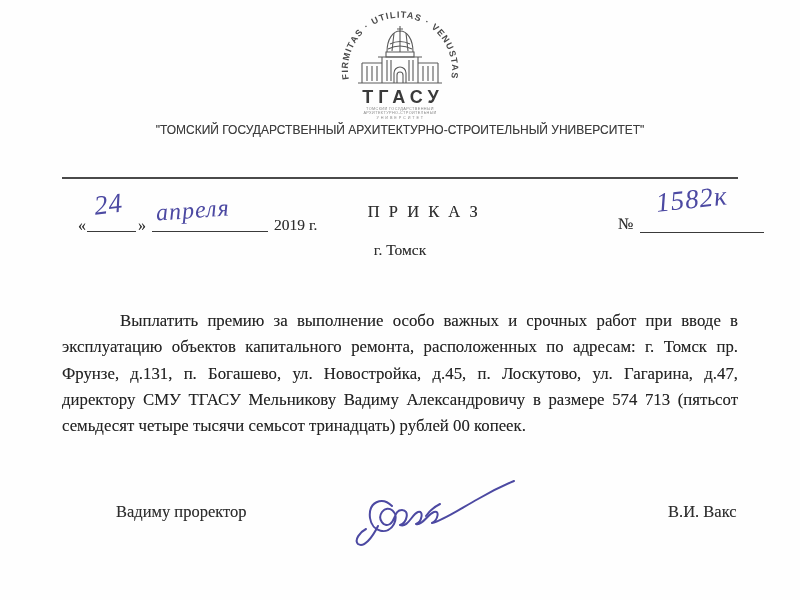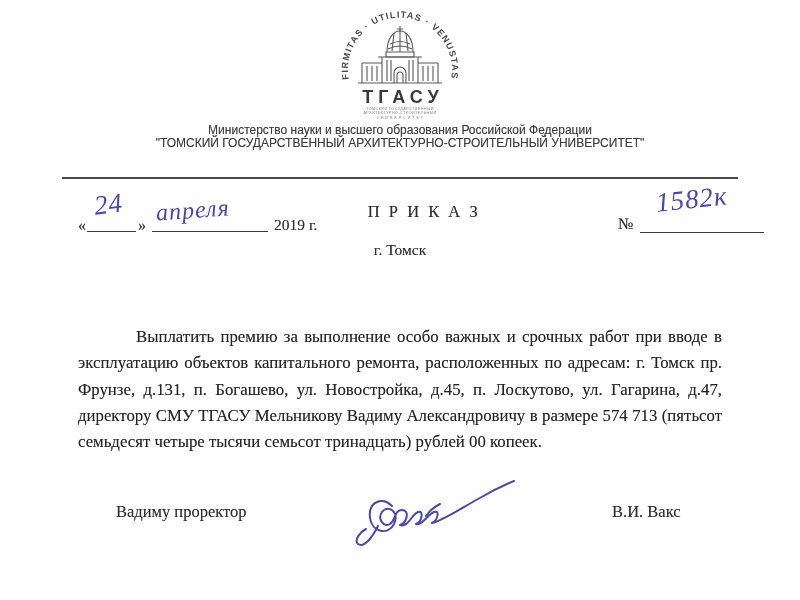--- a/index.html
+++ b/index.html
@@ -68,25 +68,25 @@
   .u-num { left: 22px; top: 42px; width: 124px; }
   .hand-num { position: absolute; left: 38px; top: -6px; font-size: 27px; transform: rotate(-6deg); letter-spacing: 1px; }
 
   
   .body-text {
     position: absolute; left: 62px; top: 308px; width: 676px;
     font-size: 16.8px; line-height: 26.3px;
     text-align: justify; text-align-last: left;
     color: #242424; text-shadow: 0 0 0.4px rgba(30,30,30,0.4);
   }
-  .body-text p { text-indent: 58px; margin: 16px; }
+  .body-text p { text-indent: 58px; margin: 0; }
 
   
   .sig-title { position: absolute; left: 116px; top: 502px; font-size: 16.5px; }
-  .sig-name  { position: absolute; left: 612px; top: 502px; font-size: 16.5px; }
+  .sig-name  { position: absolute; left: 668px; top: 502px; font-size: 16.5px; }
   .sig-svg   { position: absolute; left: 330px; top: 466px; width: 200px; height: 92px; }
   .sig-svg path { stroke: #4c49a2; stroke-width: 2; fill: none; stroke-linecap: round; stroke-linejoin: round; }
 </style>
 </head>
 <body>
 
 <div class="page">
 
   <svg class="emblem" viewBox="0 0 180 108" aria-hidden="true">
     <defs>
@@ -117,21 +117,20 @@
 
       <path d="M48,72 L132,72"></path>
     </g>
     <text class="acronym" x="93" y="92" text-anchor="middle">ТГАСУ</text>
     <text class="tiny-line" x="90" y="98.5" text-anchor="middle">ТОМСКИЙ ГОСУДАРСТВЕННЫЙ</text>
     <text class="tiny-line" x="90" y="103" text-anchor="middle">АРХИТЕКТУРНО-СТРОИТЕЛЬНЫЙ</text>
     <text class="tiny-line" x="90" y="107.5" text-anchor="middle">У Н И В Е Р С И Т Е Т</text>
   </svg>
 
   <div class="letterhead">
-    <div>Министерство науки и высшего образования Российской Федерации</div>
     <div>"ТОМСКИЙ ГОСУДАРСТВЕННЫЙ  АРХИТЕКТУРНО-СТРОИТЕЛЬНЫЙ УНИВЕРСИТЕТ"</div>
   </div>
   <div class="rule"></div>
 
   <div class="date-block">
     <span class="q q-open printed">«</span>
     <span class="u u-day"></span>
     <span class="hand hand-day">24</span>
     <span class="q q-close printed">»</span>
     <span class="u u-month"></span>

